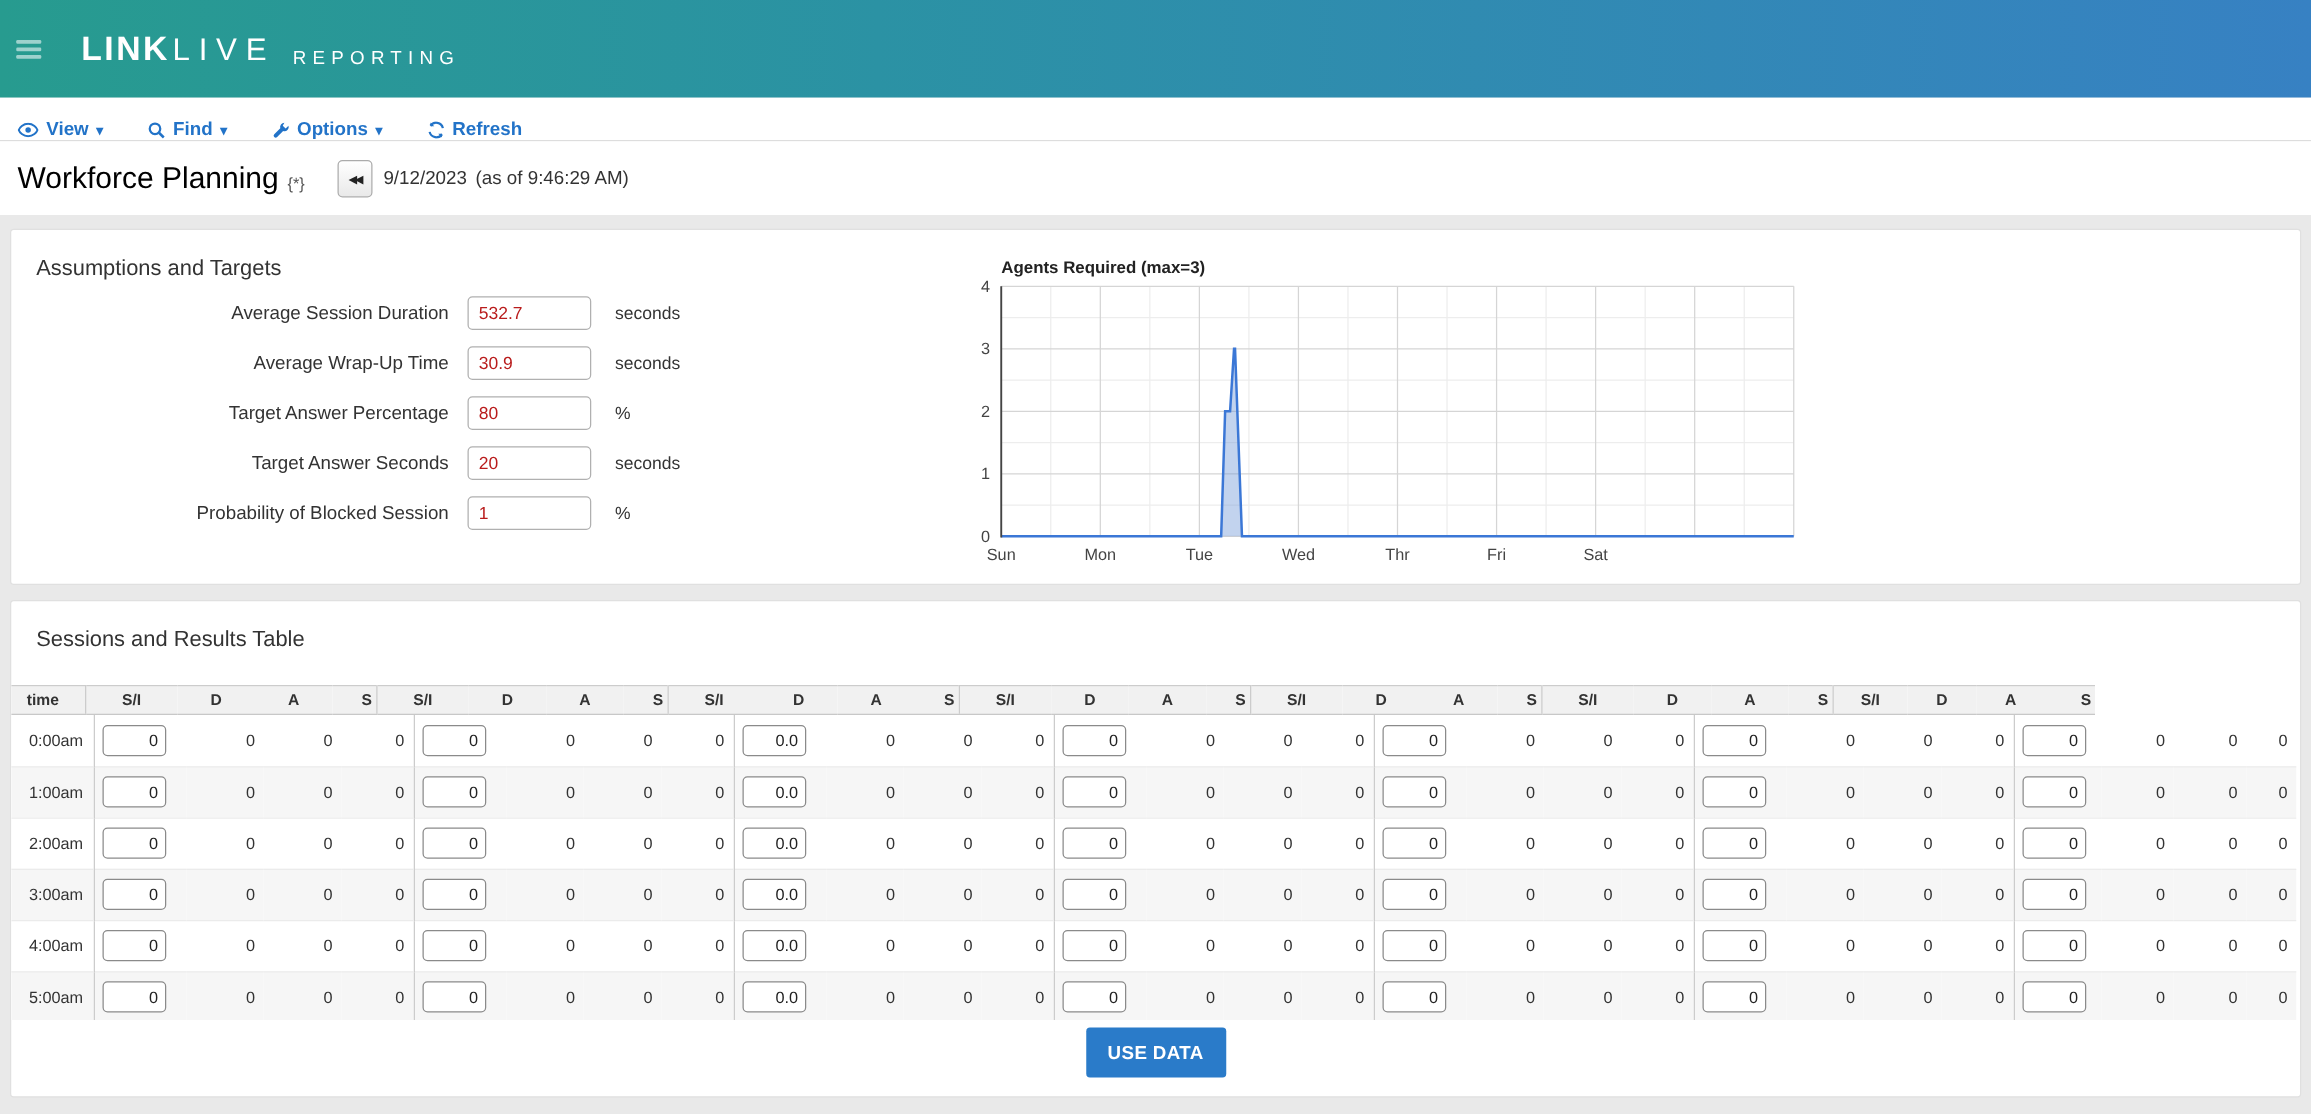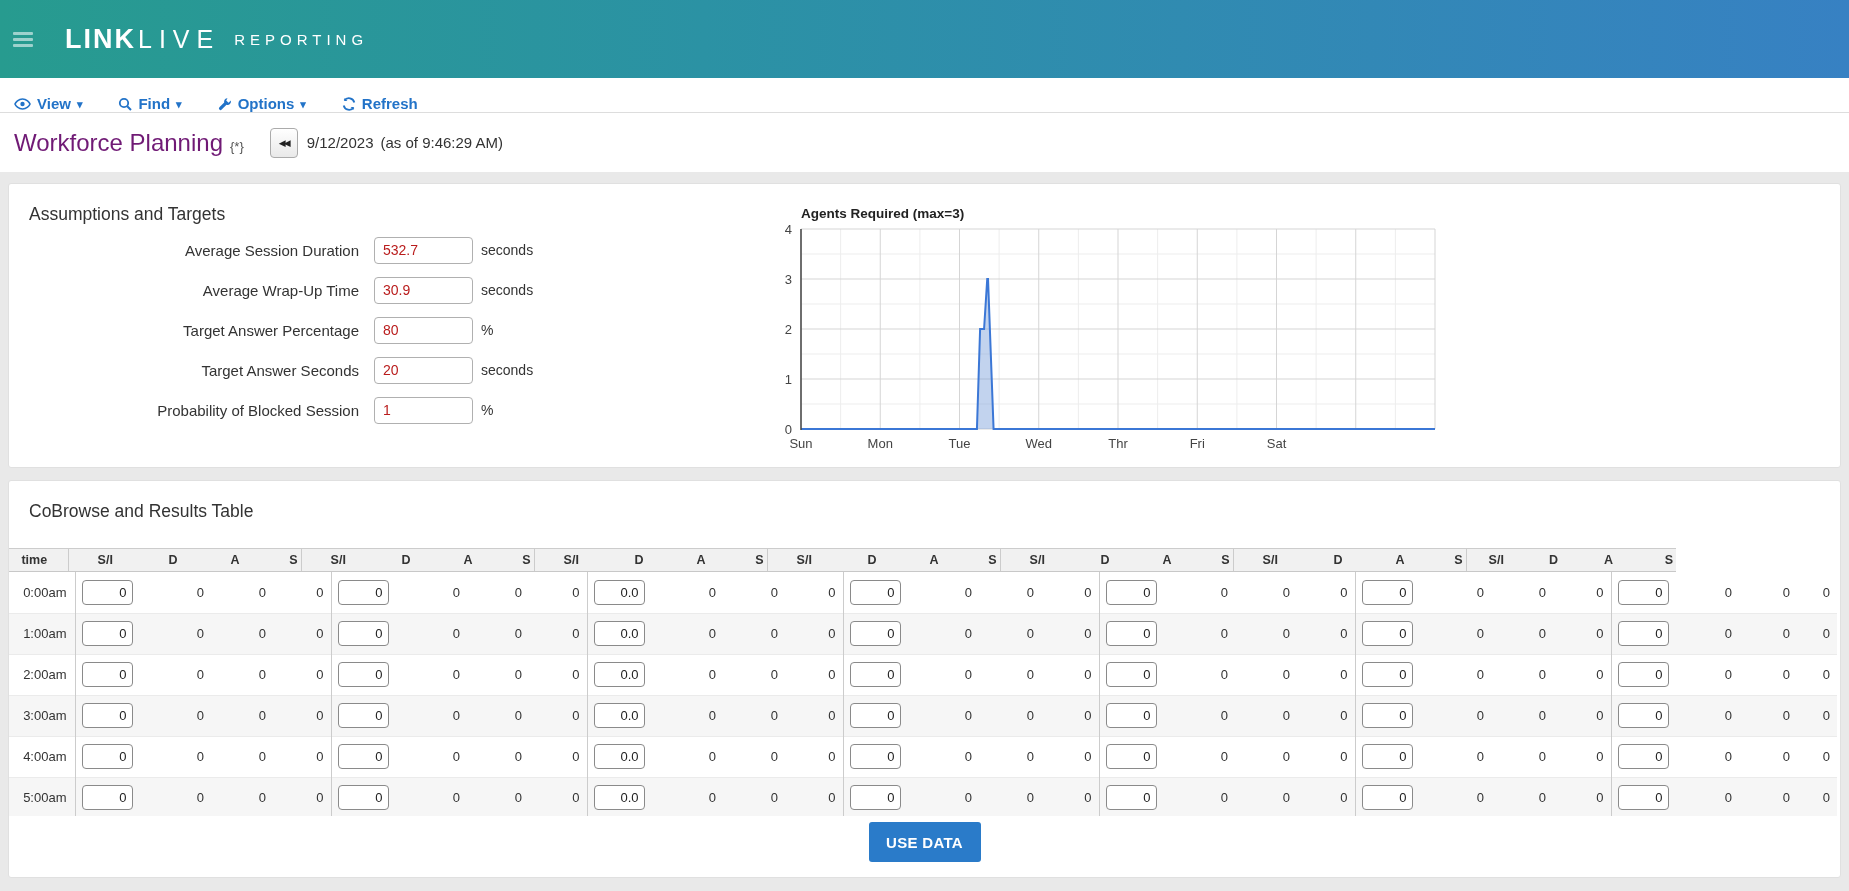--- a/index.html
+++ b/index.html
@@ -5,59 +5,59 @@
   * { box-sizing: border-box; margin: 0; padding: 0; }
   html,body { width:1849px; height:891px; overflow:hidden; background:#e9e9e9;
               font-family:"Liberation Sans", sans-serif; }
 
   
   .topbar { height:78px; background:linear-gradient(90deg,#279b8f 0%,#2b92a4 38%,#3781c3 100%);
             display:flex; align-items:center; position:relative; }
   .hamburger { width:20px; margin-left:13px; cursor:pointer; }
   .hamburger span { display:block; height:3px; background:rgba(255,255,255,.55);
                     border-radius:1px; margin:3px 0; }
-  .logo { display:flex; align-items:center; margin-left:32px; color:#fff; }
+  .logo { display:flex; align-items:flex-end; margin-left:32px; color:#fff; }
   .logo .bold { font-size:27px; font-weight:700; letter-spacing:2px; }
   .logo .light { font-size:25px; font-weight:200; letter-spacing:7px; margin-left:2px; }
   .logo .sub { font-size:15px; font-weight:300; letter-spacing:5px; margin-left:14px; }
   .cobrowse { position:absolute; right:26px; top:0; height:78px; display:flex; align-items:center;
               gap:9px; color:rgba(255,255,255,.85); font-size:15px; cursor:pointer; }
 
   
   .toolbar { height:35px; background:#fff; border-bottom:1px solid #ddd;
              display:flex; align-items:flex-end; padding-left:14px; }
   .tool { display:flex; align-items:center; gap:6px; color:#2273c8; font-weight:700;
           font-size:15px; margin-right:36px; cursor:pointer; }
   .tool svg { display:block; }
   .caret { font-size:11px; position:relative; top:1px; }
 
   
   .titlebar { height:59px; background:#fff; display:flex; align-items:center; padding-left:14px; }
-  .page-title { font-size:24px; color:#701a75; }
+  .page-title { font-size:24px; color:#000000; }
   .title-suffix { font-size:13px; color:#555; margin-left:7px; margin-top:8px; }
   .rewind-btn { margin-left:26px; width:28px; height:30px; border:1px solid #ababab; border-radius:4px;
                 background:linear-gradient(#fff,#e9e9e9); color:#222; font-size:9px; letter-spacing:-2px;
                 display:flex; align-items:center; justify-content:center; cursor:pointer; }
   .date-text { margin-left:9px; font-size:15px; color:#333; }
   .asof-text { margin-left:7px; font-size:15px; color:#333; }
 
   
   .content { padding:11px 8px 0 8px; }
   .panel { background:#fff; border:1px solid #e0e0e0; border-radius:3px; position:relative; }
   .panel h2 { font-size:17.5px; font-weight:400; color:#333; padding:20px 0 0 20px; }
   .panel-assumptions { height:285px; margin-bottom:12px; }
   .panel-table { height:398px; }
 
   
   .form { position:absolute; left:12px; top:46px; width:560px; }
   .form-row { height:40px; display:flex; align-items:center; }
   .form-row .flabel { width:338px; text-align:right; font-size:15px; color:#333; }
   .form-row input { margin-left:15px; width:99px; height:27px; border:1px solid #b0b0b0; border-radius:4px;
                     font-size:14px; padding-left:8px; color:#b91c1c; font-family:"Liberation Sans",sans-serif; }
-  .form-row .funit { margin-left:8px; font-size:14px; color:#333; }
+  .form-row .funit { margin-left:19px; font-size:14px; color:#333; }
 
   
   .chart-wrap { position:absolute; left:752px; top:20px; }
   .tick { font-size:13px; fill:#444; font-family:"Liberation Sans",sans-serif; }
   .ctitle { font-size:13.5px; font-weight:700; fill:#222; font-family:"Liberation Sans",sans-serif; }
 
   
   .table-clip { position:absolute; left:0; top:67px; width:1833px; height:268px; overflow:hidden; }
   table { border-collapse:collapse; table-layout:fixed; }
   .hdr-table { width:1667px; border-top:1px solid #ccc; }
@@ -223,21 +223,21 @@
           <text x="277.75" y="244" text-anchor="middle" class="tick">Wed</text>
           <text x="357" y="244" text-anchor="middle" class="tick">Thr</text>
           <text x="436.25" y="244" text-anchor="middle" class="tick">Fri</text>
           <text x="515.5" y="244" text-anchor="middle" class="tick">Sat</text>
           <text x="40" y="14" class="ctitle">Agents Required (max=3)</text>
         </svg>
     </div>
   </div>
 
   <div class="panel panel-table">
-    <h2>CoBrowse and Results Table</h2>
+    <h2>Sessions and Results Table</h2>
     <div class="table-clip">
       <table class="hdr-table">
         <colgroup id="hdr-cols">
             <col style="width:59px">
             <col style="width:74px">
             <col style="width:62px">
             <col style="width:62px">
             <col style="width:35px">
             <col style="width:74px">
             <col style="width:62px">

